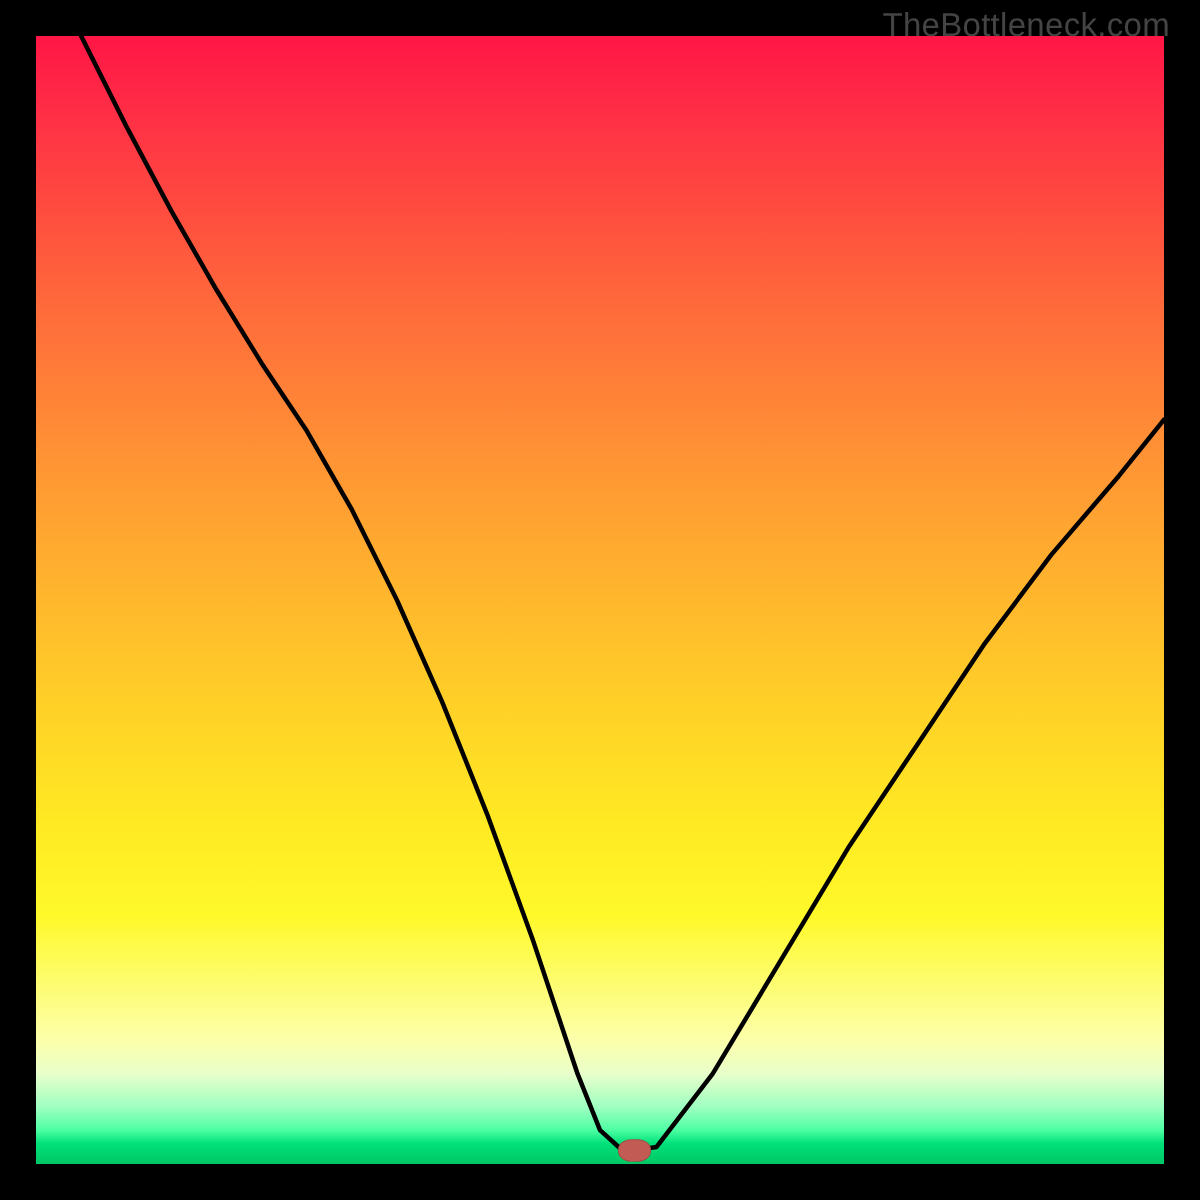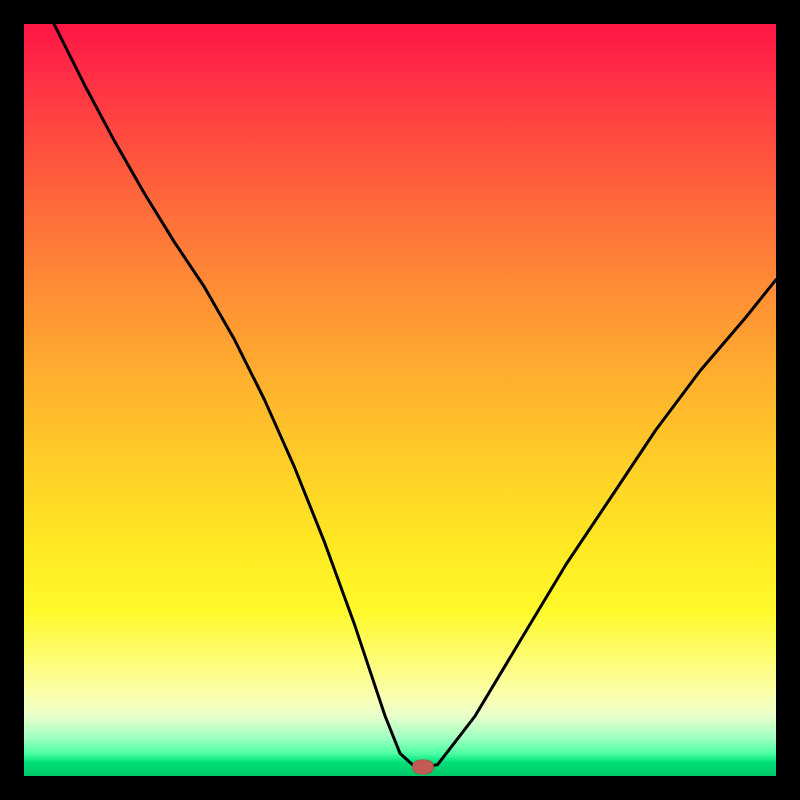--- a/index.html
+++ b/index.html
@@ -80,20 +80,21 @@
     background: #c15b53;
     border-radius: 9px / 7px;
     transform: translate(-50%, -50%);
     box-shadow: 0 0 0 0.5px rgba(0,0,0,0.2) inset;
   }
 </style>
 </head>
 <body>
 
 <div class="frame">
+  <div class="watermark">TheBottleneck.com</div>
 
   <div class="plot">
     <div class="gradient"></div>
 
     <svg class="curve" viewBox="0 0 752 752" preserveAspectRatio="none">
       <path d="M30.1 0.0 L60.2 60.2 L90.2 116.6 L120.3 169.2 L150.4 218.1 L180.5 263.2 L210.6 315.8 L240.6 376.0 L270.7 443.7 L300.8 518.9 L330.9 601.6 L361.0 691.8 L376.0 729.4 L391.0 743.0 L398.6 743.0 L413.6 740.7 L451.2 691.8 L496.3 616.6 L541.4 541.4 L586.6 473.8 L631.7 406.1 L676.8 345.9 L721.9 293.3 L752.0 255.7" style="stroke: rgb(0, 0, 0);"></path>
     </svg>
 
     <div class="marker" style="left: 398.56px; top: 742.976px; background: rgb(193, 91, 83);"></div>
   </div>

